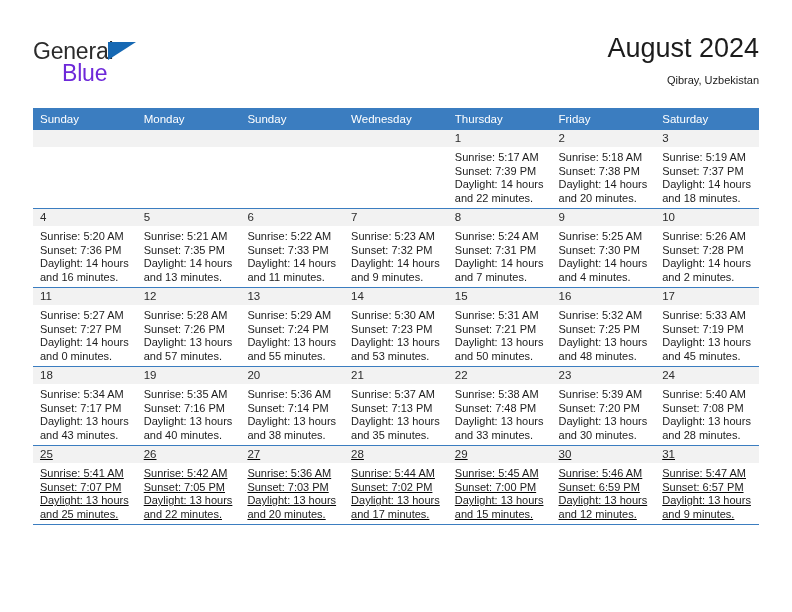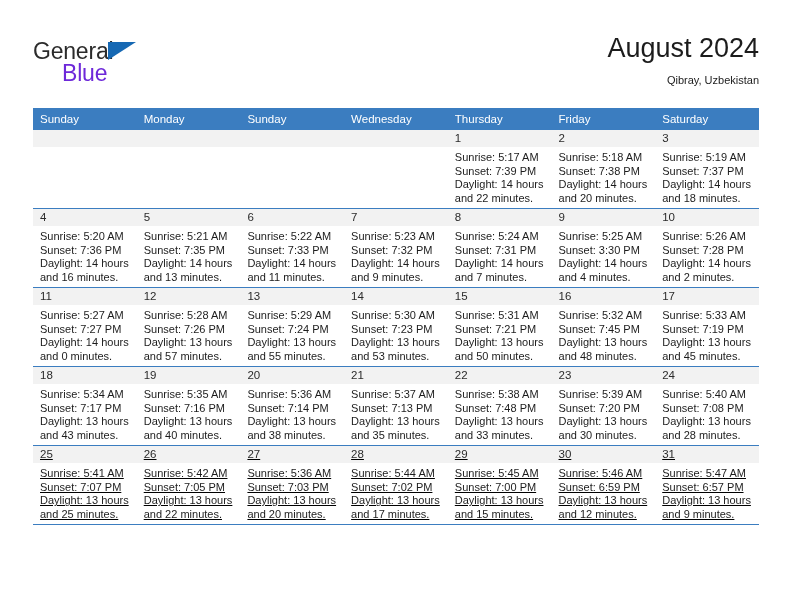--- a/index.html
+++ b/index.html
@@ -288,21 +288,21 @@
               <div>Sunrise: 5:24 AM</div>
               <div>Sunset: 7:31 PM</div>
               <div>Daylight: 14 hours</div>
               <div>and 7 minutes.</div>
             </div>
           </td>
           <td>
             <div class="daynum-band">9</div>
             <div class="cell-body">
               <div>Sunrise: 5:25 AM</div>
-              <div>Sunset: 3:30 PM</div>
+              <div>Sunset: 7:30 PM</div>
               <div>Daylight: 14 hours</div>
               <div>and 4 minutes.</div>
             </div>
           </td>
           <td>
             <div class="daynum-band">10</div>
             <div class="cell-body">
               <div>Sunrise: 5:26 AM</div>
               <div>Sunset: 7:28 PM</div>
               <div>Daylight: 14 hours</div>
@@ -353,21 +353,21 @@
               <div>Sunrise: 5:31 AM</div>
               <div>Sunset: 7:21 PM</div>
               <div>Daylight: 13 hours</div>
               <div>and 50 minutes.</div>
             </div>
           </td>
           <td>
             <div class="daynum-band">16</div>
             <div class="cell-body">
               <div>Sunrise: 5:32 AM</div>
-              <div>Sunset: 7:45 PM</div>
+              <div>Sunset: 7:25 PM</div>
               <div>Daylight: 13 hours</div>
               <div>and 48 minutes.</div>
             </div>
           </td>
           <td>
             <div class="daynum-band">17</div>
             <div class="cell-body">
               <div>Sunrise: 5:33 AM</div>
               <div>Sunset: 7:19 PM</div>
               <div>Daylight: 13 hours</div>

